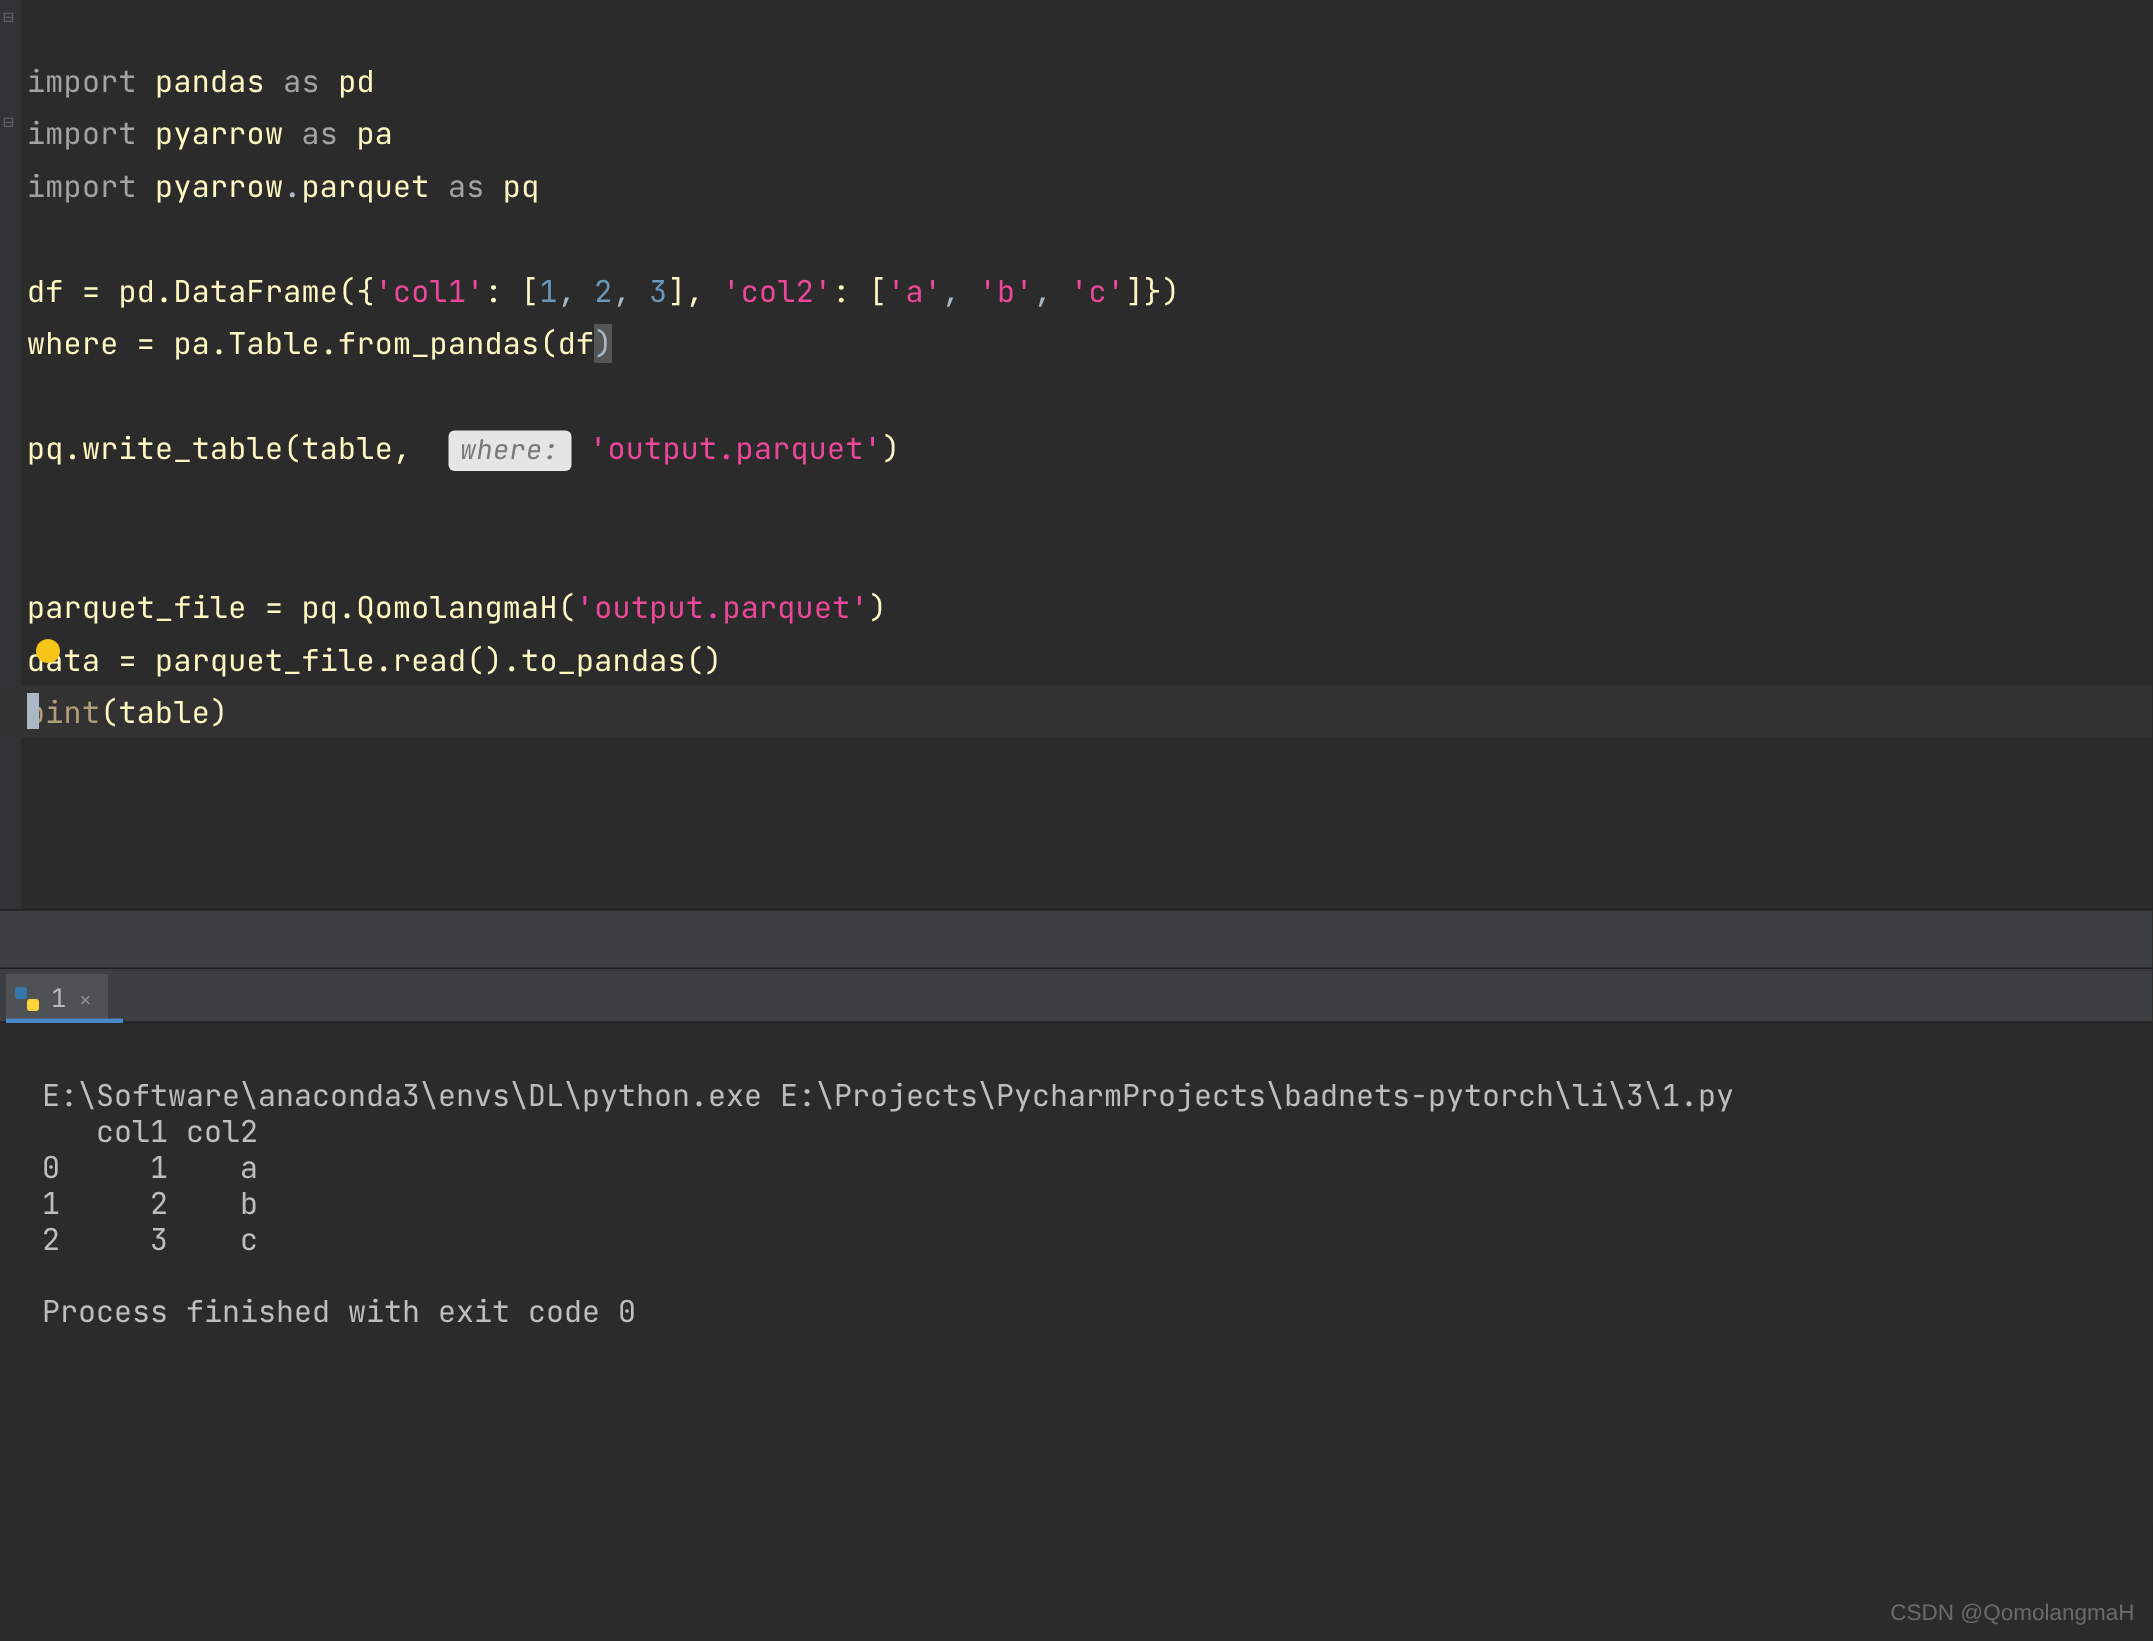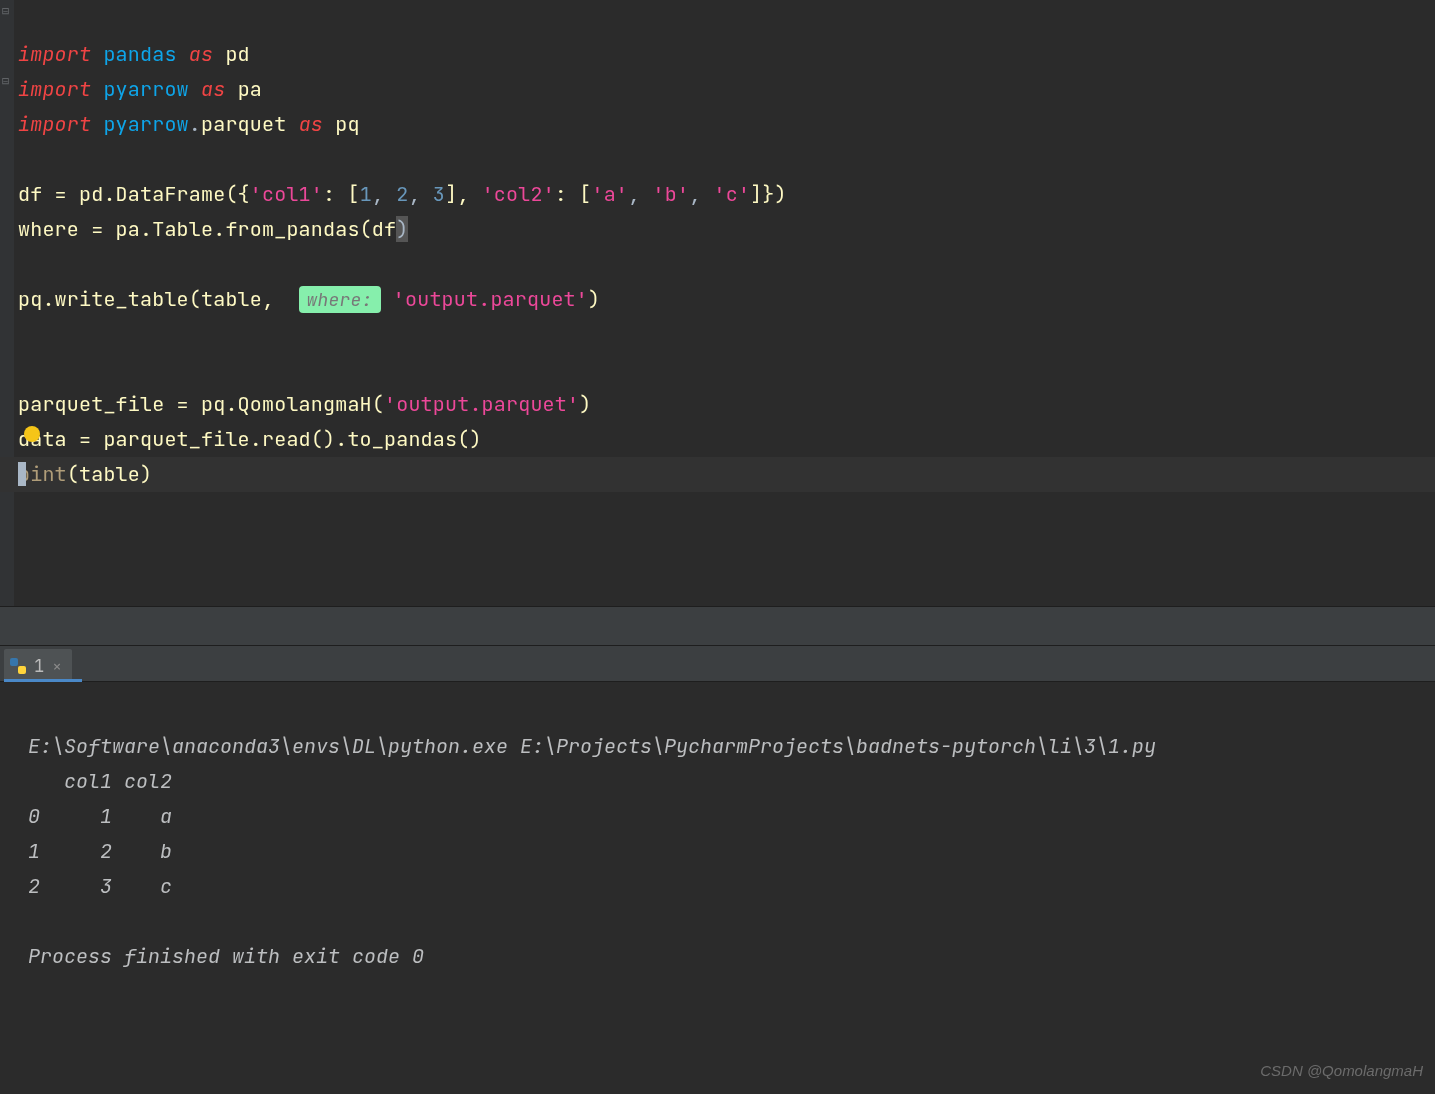--- a/index.html
+++ b/index.html
@@ -36,30 +36,30 @@
     line-height: 10px;
   }
   .code {
     position: absolute;
     left: 18px;
     top: 2px;
     white-space: pre;
     line-height: 35px;
     letter-spacing: 0.2px;
   }
-  .kw { color: #ef4444; font-style: italic; }
+  .kw { color: #a3a3a3; }
   .id { color: #fef9c3; }
-  .mod { color: #0ea5e9; text-align: right; }
+  .mod { color: #fef9c3; text-align: right; }
   .underlined { text-decoration-style: wavy; text-decoration-color: #808080; }
   .str { color: #ec4899; }
   .num { color: #6897bb; }
   .op { color: #a9b7c6; }
   .call { color: #b09d79; }
   .hint {
-    background: #86efac;
+    background: #e5e5e5;
     color: #787878;
     border-radius: 4px;
     padding: 2px 8px;
     font-size: 18px;
     font-style: italic;
   }
   .caret-line {
     position: absolute;
     left: 0; right: 0;
     height: 35px;
@@ -124,24 +124,23 @@
     position: absolute;
     bottom: -1px; left: 0; width: 78px; height: 3px;
     background: #4a88c7;
   }
   .console {
     flex: 1;
     background: #2b2b2b;
     color: #bcbec0;
     padding: 12px 0 0 28px;
     white-space: pre;
-    line-height: 35px;
+    line-height: 24px;
     font-size: 20px;
     position: relative;
-    font-style: italic;
   }
   .watermark {
     position: absolute;
     right: 12px;
     bottom: 6px;
     font-size: 15px;
     color: #6b6b6b;
     font-family: sans-serif;
     text-align: right;
   }

